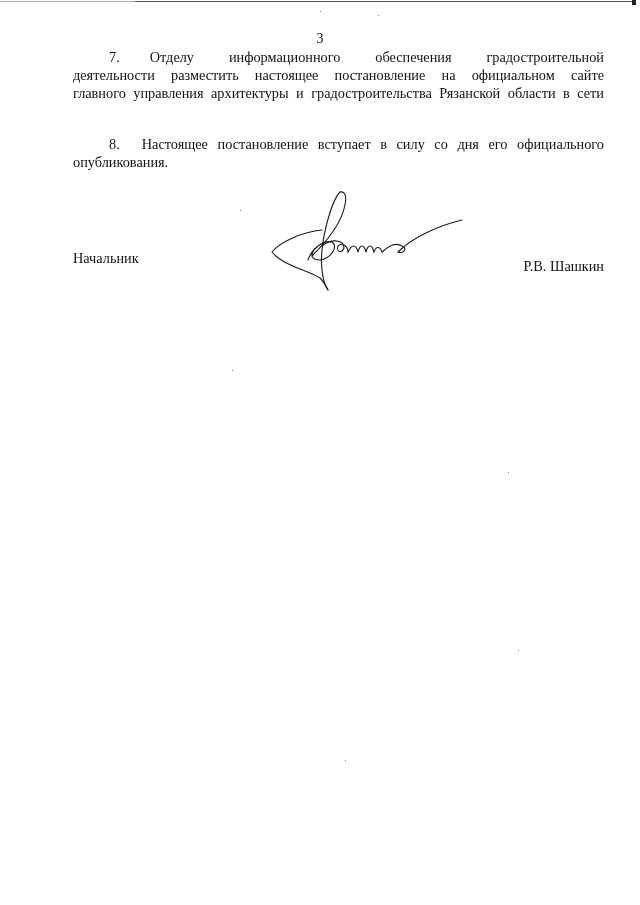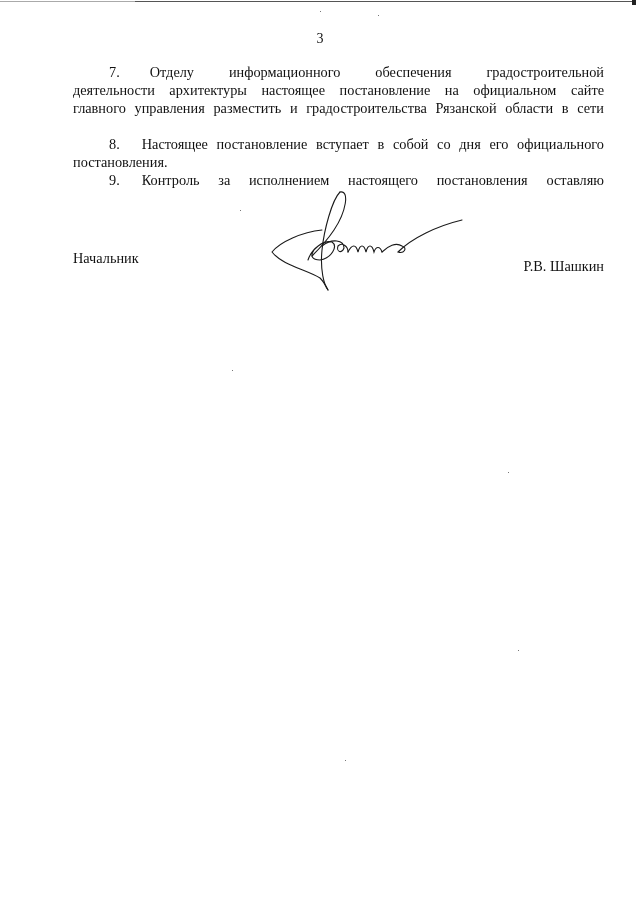--- a/index.html
+++ b/index.html
@@ -19,39 +19,36 @@
 </style>
 </head>
 <body>
 
 <div class="topline"></div>
 <div class="topline-left"></div>
 <div class="corner-mark"></div>
 
 <div class="page-num">3</div>
 
-<div class="para" style="top:63px;">
+<div class="para" style="top:48px;">
   <div class="justify-line" style="padding-left:36px;">
     <span style="margin-right:30px;">7.</span><span>Отделу информационного обеспечения градостроительной</span>
   </div>
-  <div class="justify-line">деятельности архитектуры настоящее постановление на официальном сайте</div>
-  <div class="justify-line">главного управления разместить и градостроительства Рязанской области в сети</div>
+  <div class="justify-line">деятельности разместить настоящее постановление на официальном сайте</div>
+  <div class="justify-line">главного управления архитектуры и градостроительства Рязанской области в сети</div>
 </div>
 
 <div class="para" style="top:135px;">
   <div class="justify-line" style="padding-left:36px;">
-    <span style="margin-right:22px;">8.</span><span>Настоящее постановление вступает в собой со дня его официального</span>
+    <span style="margin-right:22px;">8.</span><span>Настоящее постановление вступает в силу со дня его официального</span>
   </div>
-  <div>постановления.</div>
+  <div>опубликования.</div>
 </div>
 
 <div class="para" style="top:171px;">
-  <div class="justify-line" style="padding-left:36px;">
-    <span style="margin-right:22px;">9.</span><span>Контроль за исполнением настоящего постановления оставляю</span>
-  </div>
 </div>
 
 <svg class="signature" viewBox="0 0 210 105" fill="none" stroke="#1a1a1a" stroke-width="1.1" stroke-linecap="round">
   <path d="M78 2 C70 10 62 40 60 60 C58 80 62 95 66 100"></path>
   <path d="M78 2 C88 0 84 22 72 40 C64 52 54 62 50 66"></path>
   <path d="M60 40 C40 42 18 52 10 62 C20 75 45 80 58 88 C62 92 64 96 66 100"></path>
   <path d="M46 70 C50 58 62 50 70 52 C76 56 70 68 58 70 C50 70 48 66 52 60"></path>
   <path d="M60 56 C70 48 82 50 82 58 C80 64 74 62 76 56 C80 52 86 56 86 62"></path>
   <path d="M86 62 C90 54 94 54 96 62 C98 54 102 54 104 62 C106 54 110 54 112 62 C114 56 118 56 120 62"></path>
   <path d="M120 62 C126 56 134 52 140 56 C146 58 142 64 136 62 C150 48 175 36 200 30"></path>

